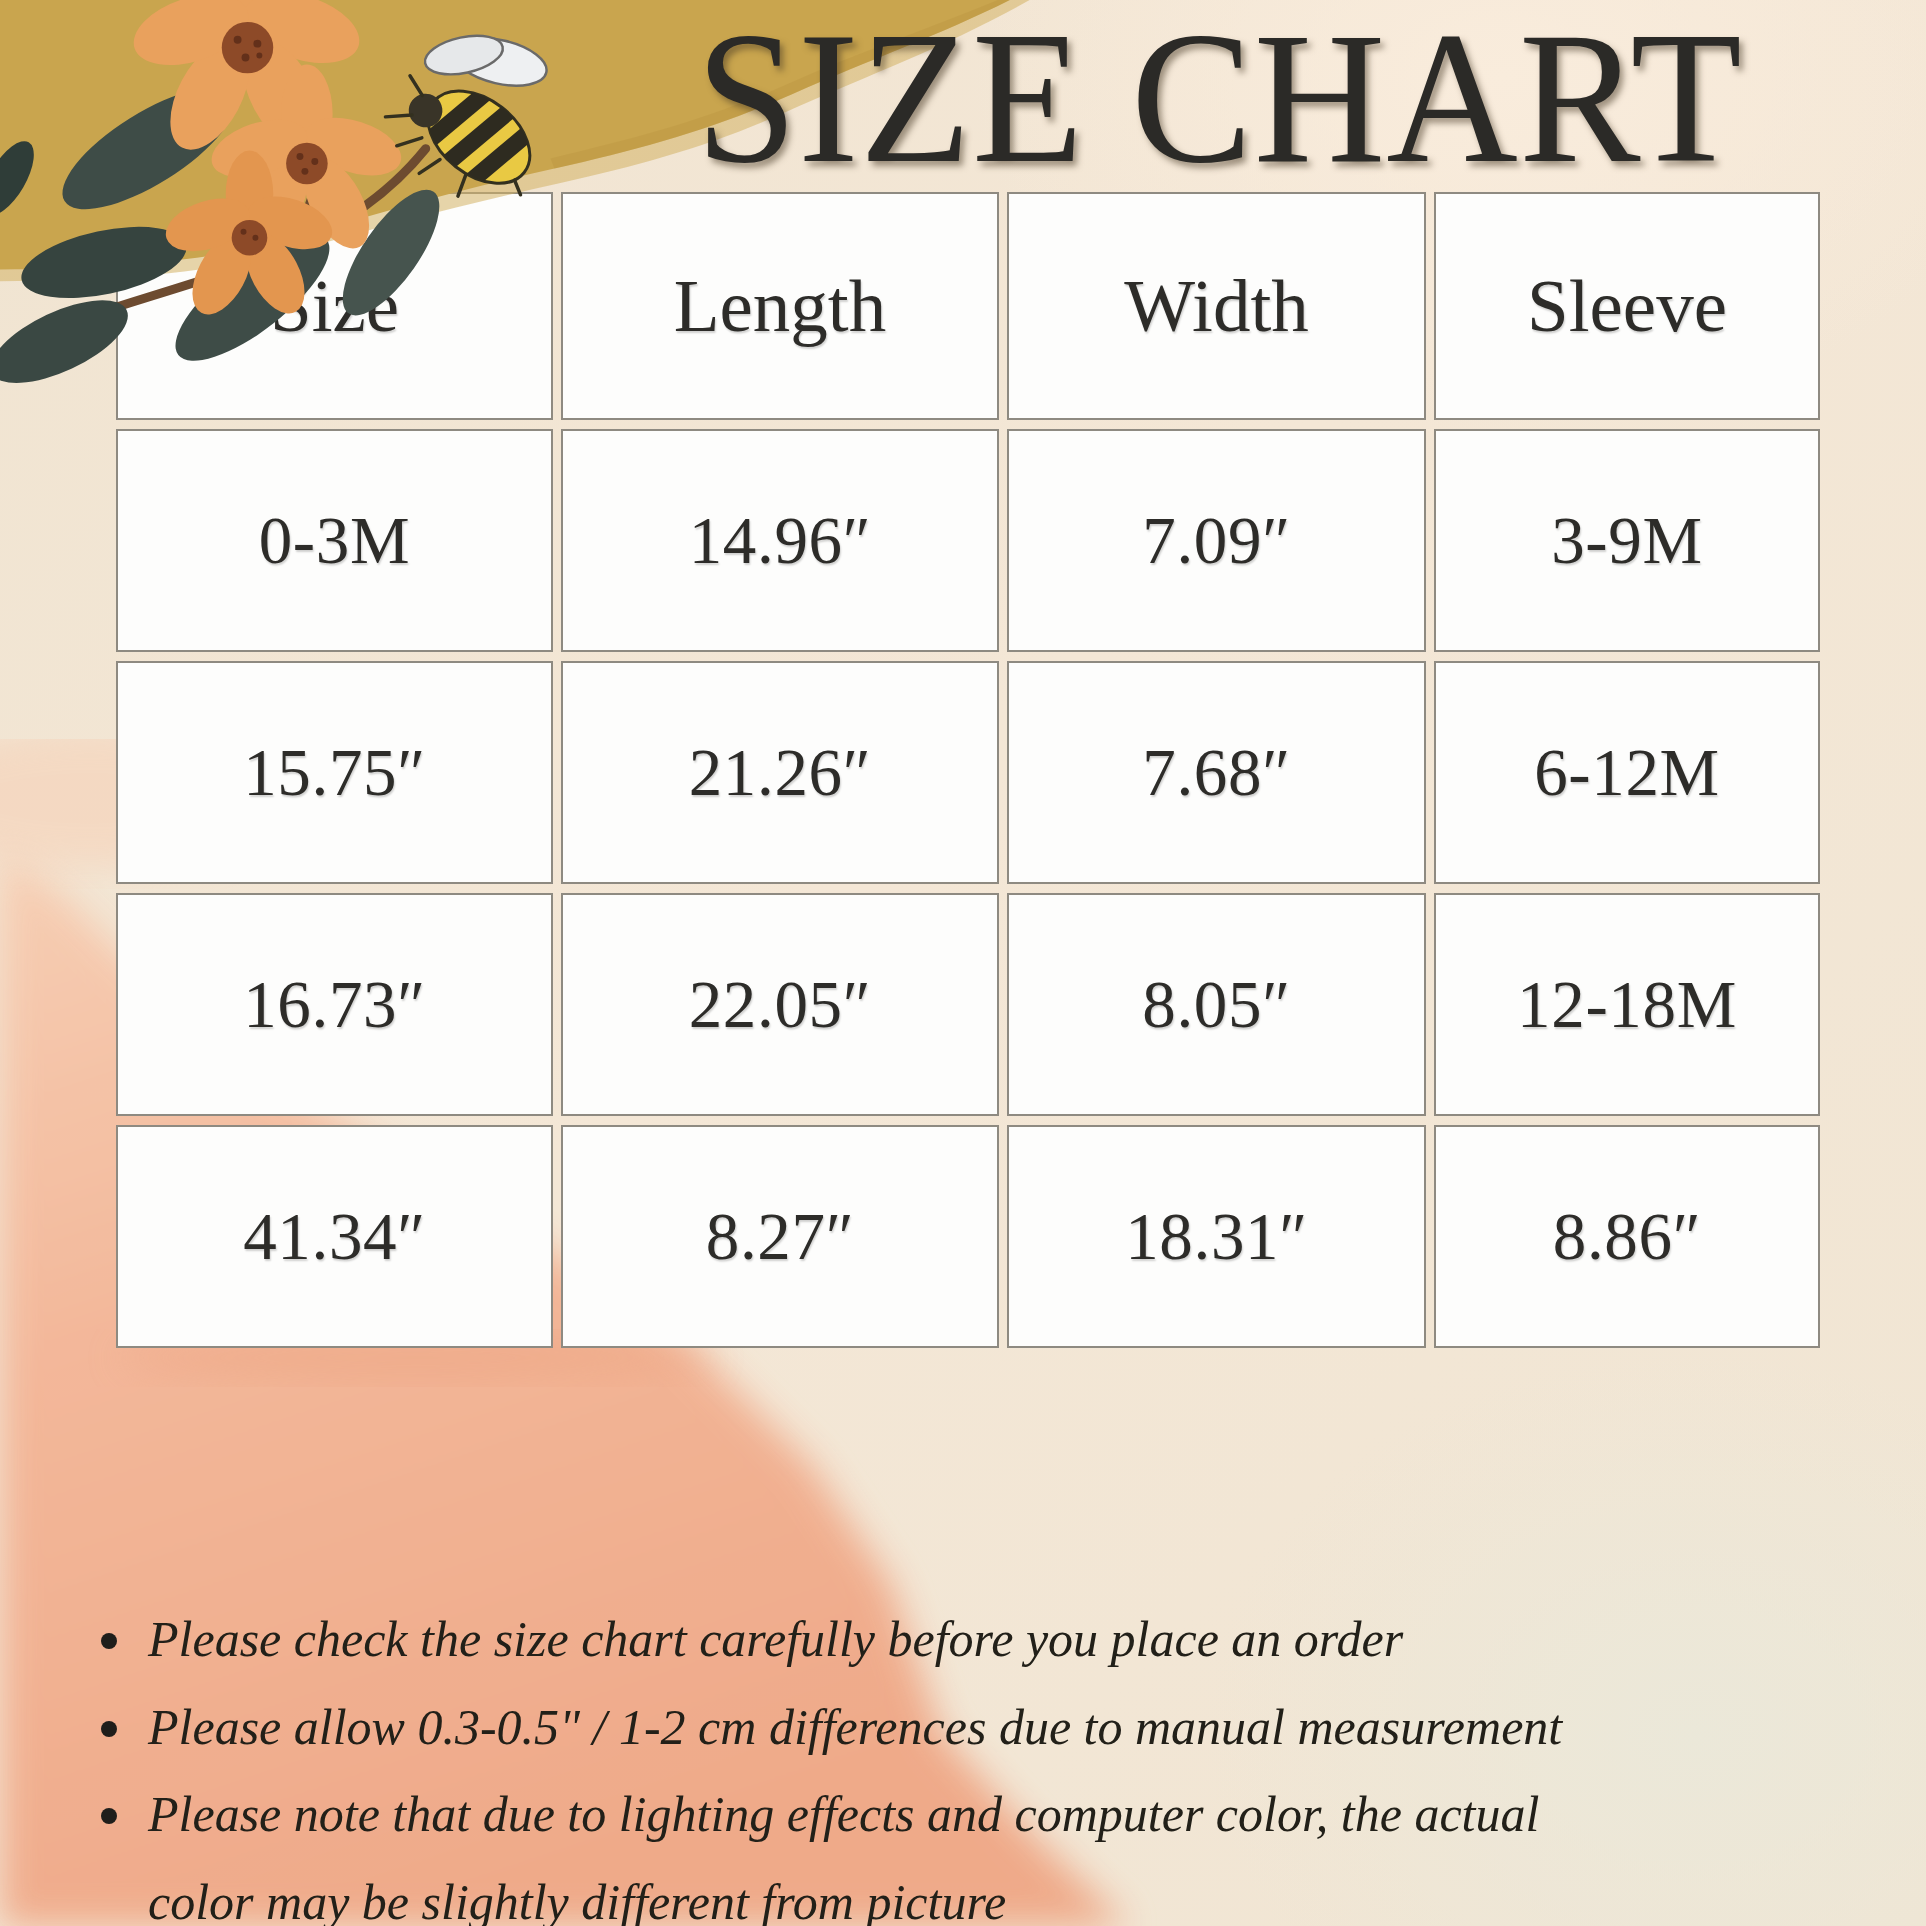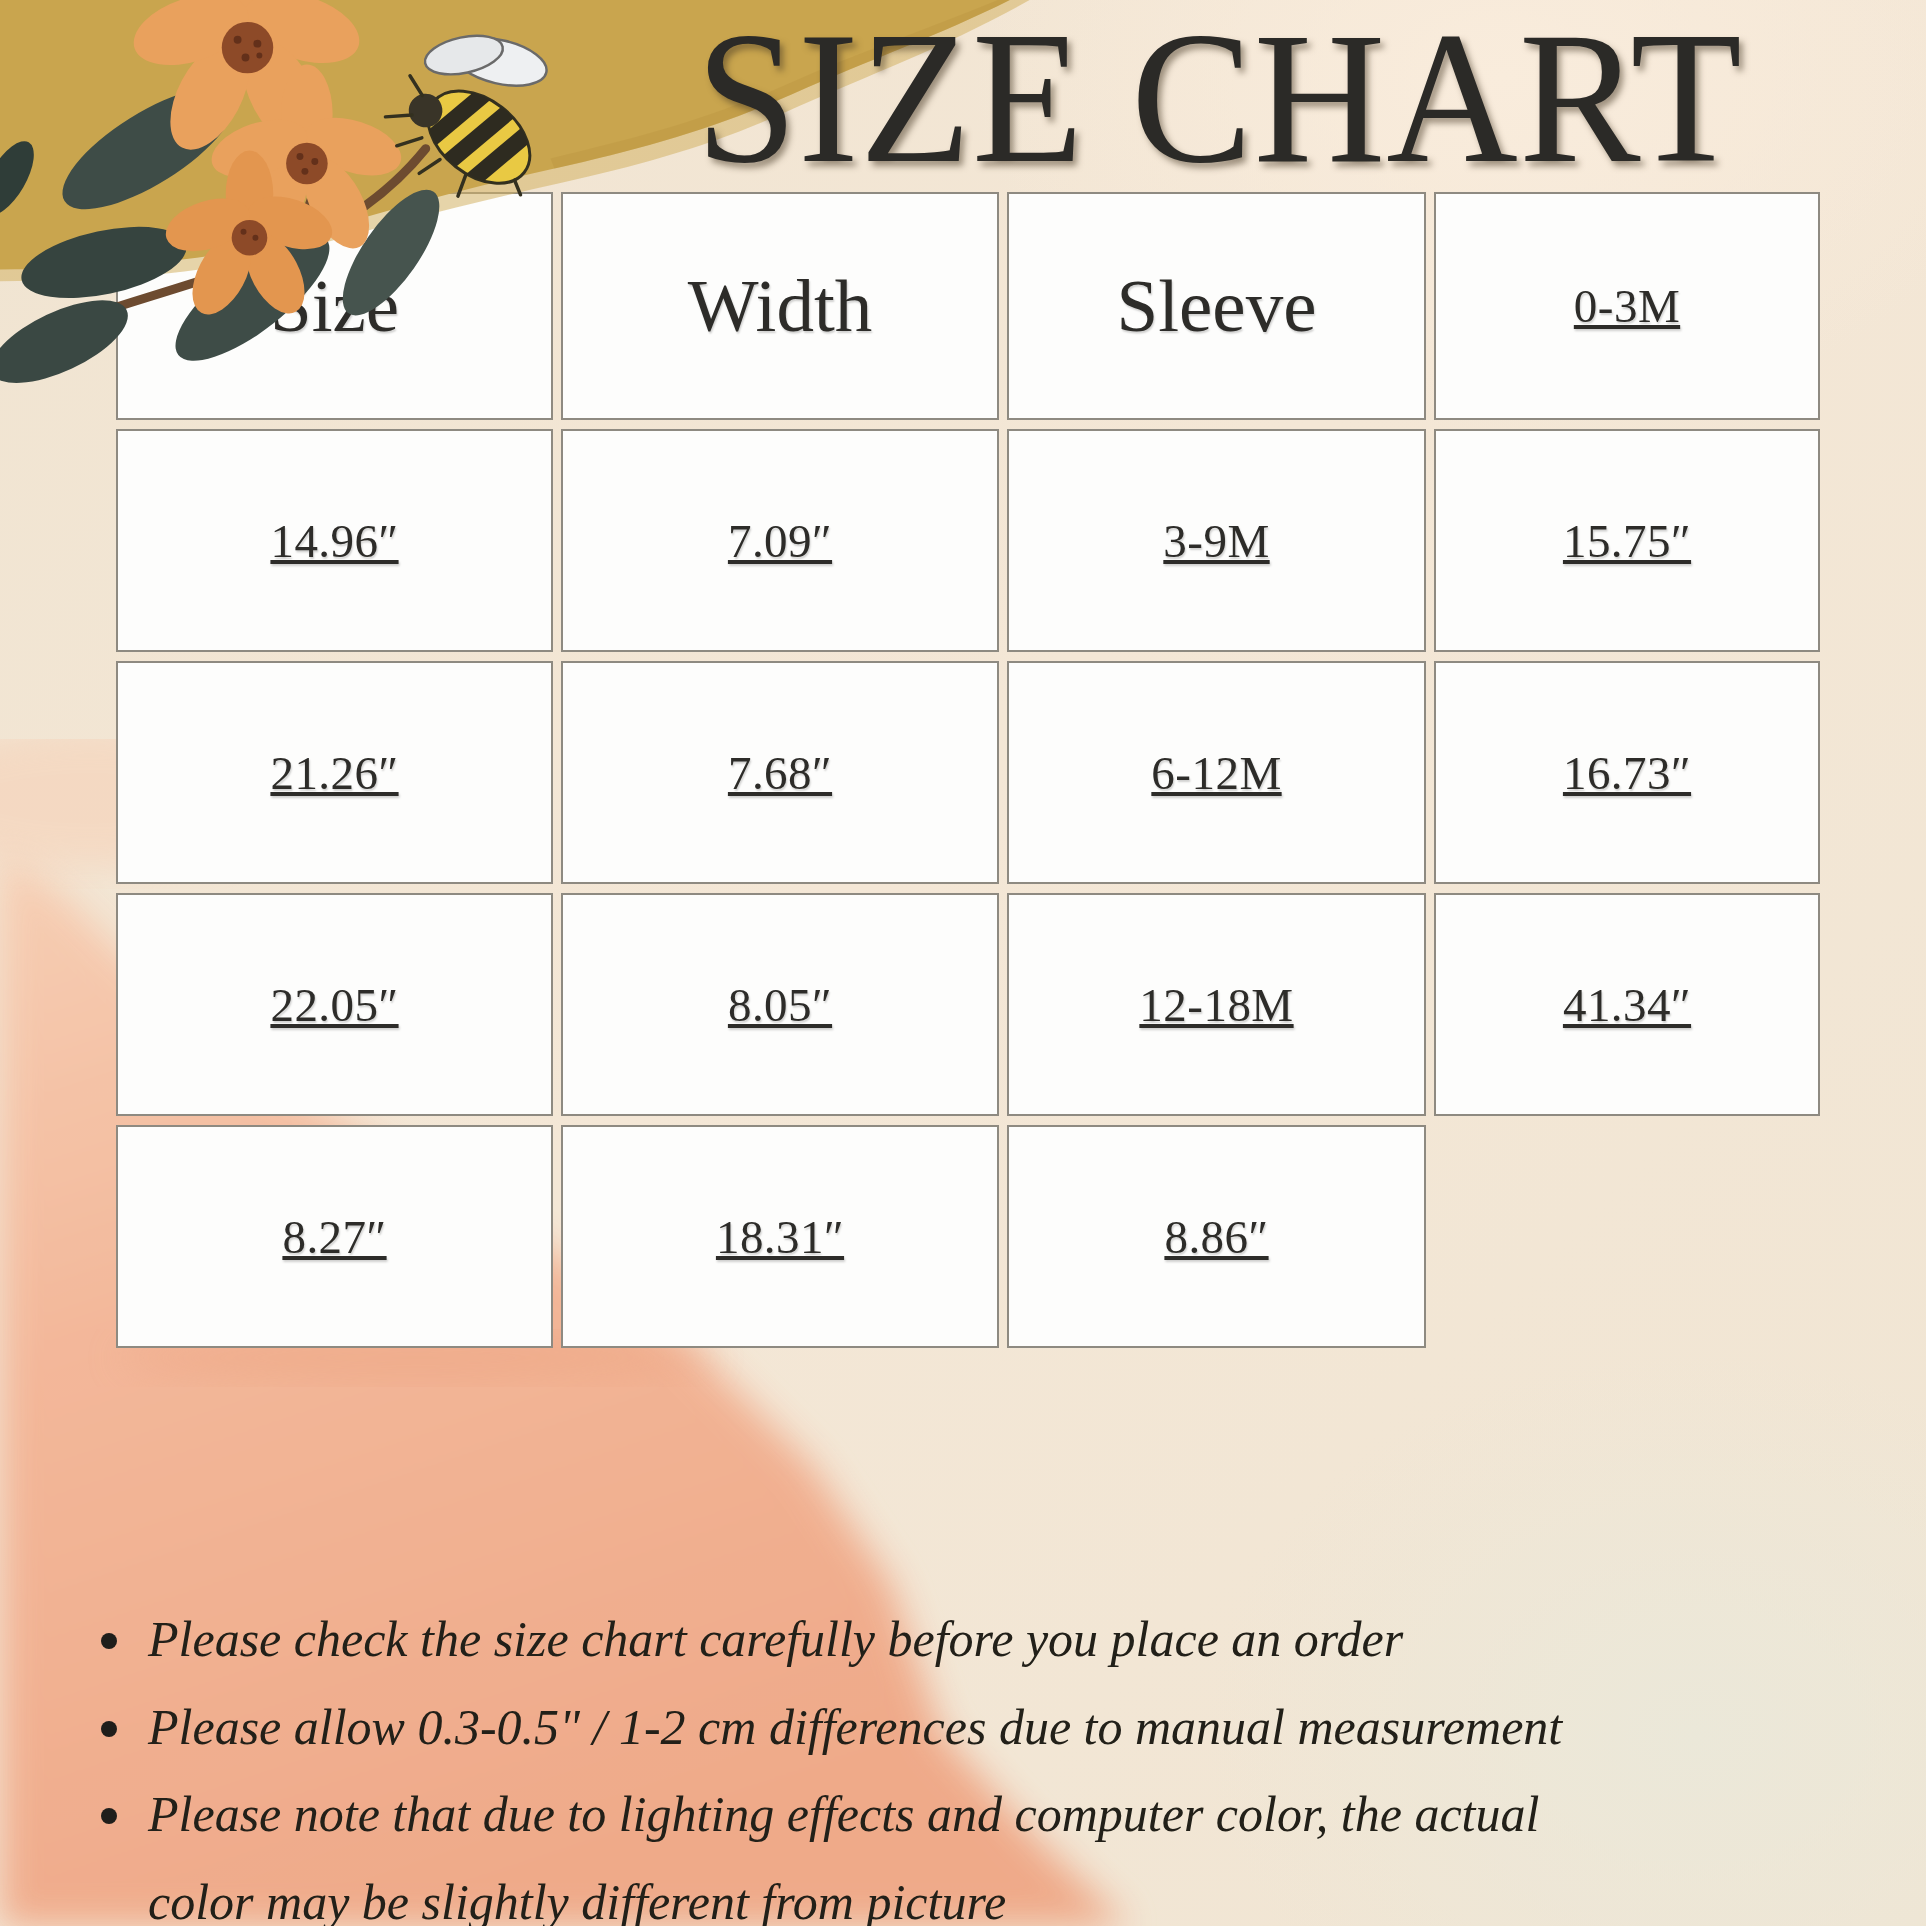--- a/index.html
+++ b/index.html
@@ -18,21 +18,21 @@
     grid-template-columns:437px 438px 419px 386px;
     grid-template-rows:228px 223px 223px 223px 223px 223px;
     column-gap:8px; row-gap:9px;
   }
   .cell{
     background:#fdfdfc; border:2px solid #8e8a81;
     display:flex; align-items:center; justify-content:center;
     color:#2d2c29; text-shadow:1px 2px 2px rgba(0,0,0,.18);
   }
   .cell.hdr{font-size:75px;}
-  .cell.val{font-size:47px; letter-spacing:.01em;text-decoration:underline;}
+  .cell.val{font-size:67px; letter-spacing:.01em;}
   .decor-svg{position:absolute; left:0; top:0; z-index:3; pointer-events:none;}
   .page-title{
     position:absolute; left:648px; top:4px; width:1178px; z-index:4;
     font-size:188px; line-height:1; text-align:center; white-space:nowrap;
     color:#2b2a27; letter-spacing:1px; transform:scaleX(.97); transform-origin:left top;
     text-shadow:4px 5px 7px rgba(70,55,35,.5);
   }
   .notes{
     position:absolute; left:101px; top:1596px; width:1772px; z-index:2;
     list-style:none; margin:0; padding:0;
@@ -61,20 +61,21 @@
           <feGaussianBlur stdDeviation="18"></feGaussianBlur>
         </filter>
     </defs>
     <path filter="url(#soft)" fill="url(#washg)" opacity="0.92" d="M0,114 L60,154 L160,254 L250,334 L340,384 L520,494 L700,614 L820,734 L900,854 L950,1004 L1040,1104 L1140,1200 L0,1200 Z"></path>
     <ellipse cx="90" cy="60" rx="190" ry="70" fill="#f7cdb2" opacity="0.5" filter="url(#soft)"></ellipse>
     <ellipse cx="420" cy="625" rx="300" ry="22" fill="#eda583" opacity="0.55" filter="url(#soft)"></ellipse>
   </svg>
 
   <div class="size-table">
     <div class="cell hdr">Size</div>
+    <div class="cell hdr">Length</div>
     <div class="cell hdr">Width</div>
     <div class="cell hdr">Sleeve</div>
 
     <div class="cell val">0-3M</div>
     <div class="cell val">14.96″</div>
     <div class="cell val">7.09″</div>
 
     <div class="cell val">3-9M</div>
     <div class="cell val">15.75″</div>
     <div class="cell val">21.26″</div>

